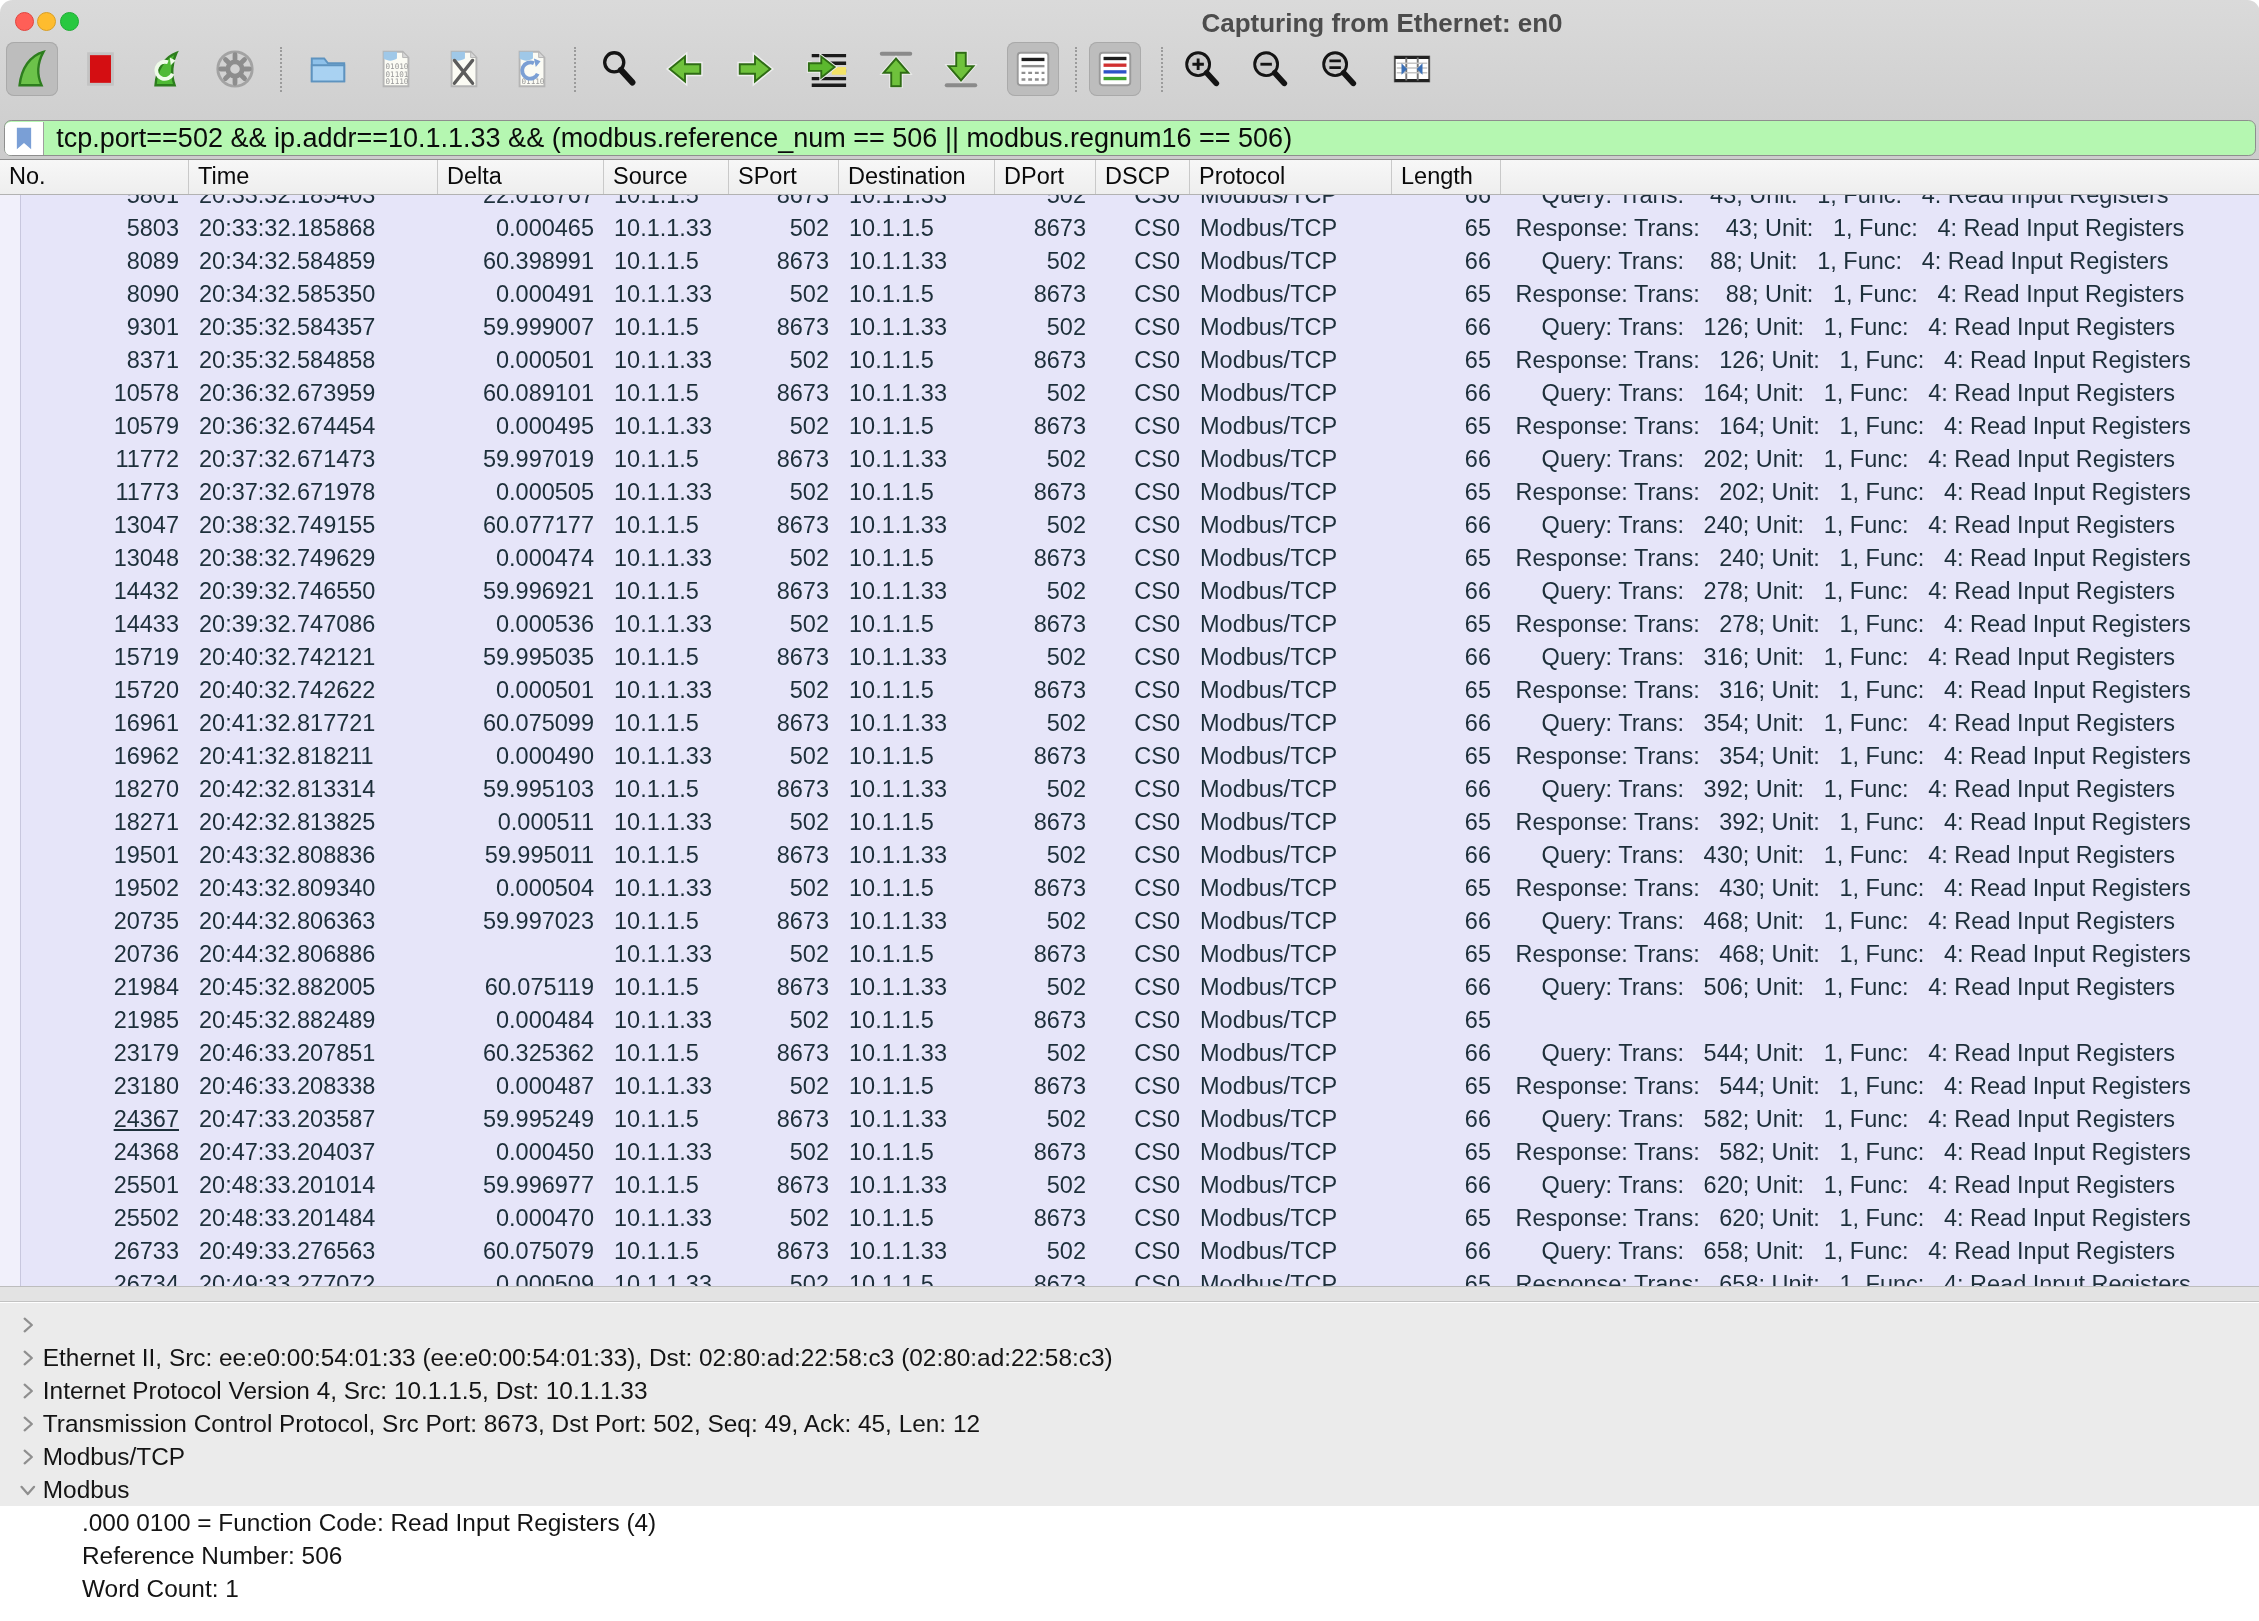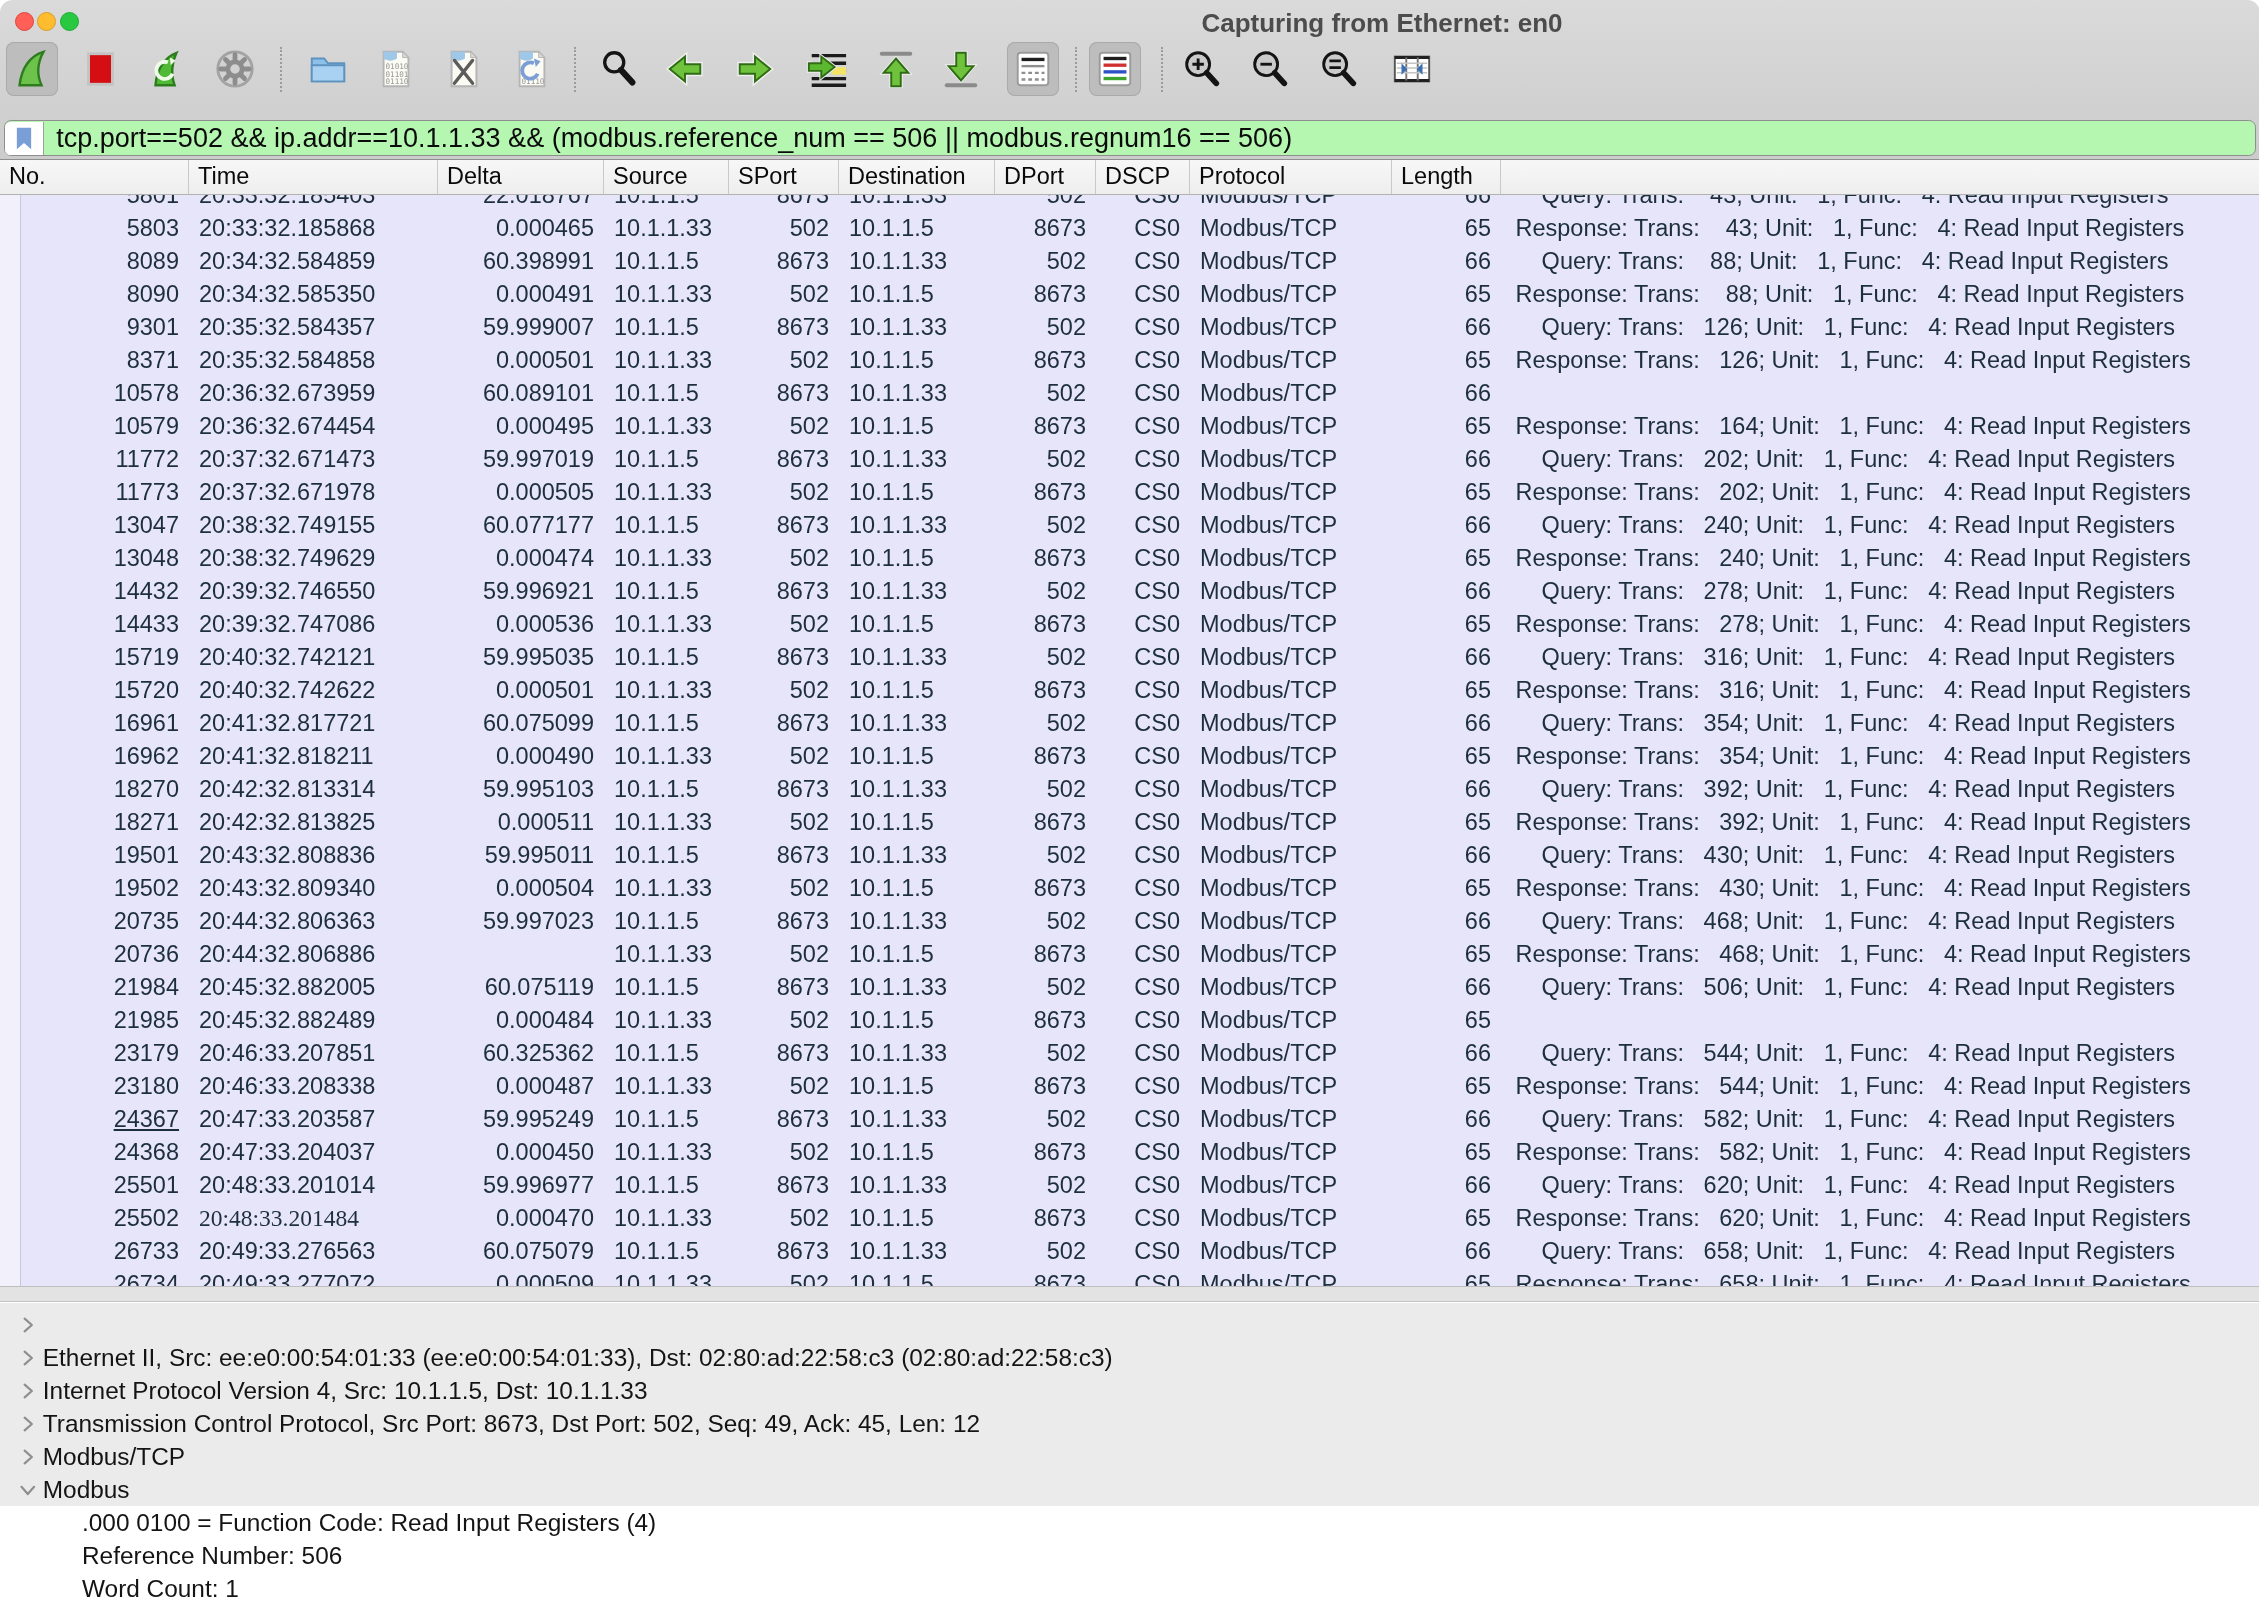--- a/index.html
+++ b/index.html
@@ -335,20 +335,21 @@
           <div class="pcell r" style="width: 189px;">10578</div>
           <div class="pcell l" style="width: 249px;">20:36:32.673959</div>
           <div class="pcell r" style="width: 166px;">60.089101</div>
           <div class="pcell l" style="width: 125px;">10.1.1.5</div>
           <div class="pcell r" style="width: 110px;">8673</div>
           <div class="pcell l" style="width: 156px;">10.1.1.33</div>
           <div class="pcell r" style="width: 101px;">502</div>
           <div class="pcell r" style="width: 94px;">CS0</div>
           <div class="pcell l" style="width: 202px;">Modbus/TCP</div>
           <div class="pcell r" style="width: 109px;">66</div>
+          <div class="pcell info" style="width: 759px;">    Query: Trans:   164; Unit:   1, Func:   4: Read Input Registers</div>
         </div>
         <div class="prow">
           <div class="pcell r" style="width: 189px;">10579</div>
           <div class="pcell l" style="width: 249px;">20:36:32.674454</div>
           <div class="pcell r" style="width: 166px;">0.000495</div>
           <div class="pcell l" style="width: 125px;">10.1.1.33</div>
           <div class="pcell r" style="width: 110px;">502</div>
           <div class="pcell l" style="width: 156px;">10.1.1.5</div>
           <div class="pcell r" style="width: 101px;">8673</div>
           <div class="pcell r" style="width: 94px;">CS0</div>
@@ -649,21 +650,21 @@
           <div class="pcell r" style="width: 110px;">8673</div>
           <div class="pcell l" style="width: 156px;">10.1.1.33</div>
           <div class="pcell r" style="width: 101px;">502</div>
           <div class="pcell r" style="width: 94px;">CS0</div>
           <div class="pcell l" style="width: 202px;">Modbus/TCP</div>
           <div class="pcell r" style="width: 109px;">66</div>
           <div class="pcell info" style="width: 759px;">    Query: Trans:   620; Unit:   1, Func:   4: Read Input Registers</div>
         </div>
         <div class="prow">
           <div class="pcell r" style="width: 189px;">25502</div>
-          <div class="pcell l" style="width: 249px; font-family: Liberation Serif, serif;">20:48:33.201484</div>
+          <div class="pcell l" style="width: 249px;">20:48:33.201484</div>
           <div class="pcell r" style="width: 166px;">0.000470</div>
           <div class="pcell l" style="width: 125px;">10.1.1.33</div>
           <div class="pcell r" style="width: 110px;">502</div>
           <div class="pcell l" style="width: 156px;">10.1.1.5</div>
           <div class="pcell r" style="width: 101px;">8673</div>
           <div class="pcell r" style="width: 94px;">CS0</div>
           <div class="pcell l" style="width: 202px;">Modbus/TCP</div>
           <div class="pcell r" style="width: 109px;">65</div>
           <div class="pcell info" style="width: 759px;">Response: Trans:   620; Unit:   1, Func:   4: Read Input Registers</div>
         </div>

